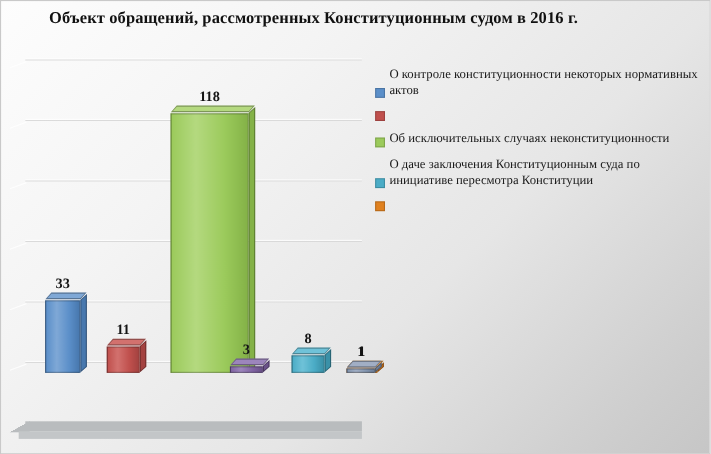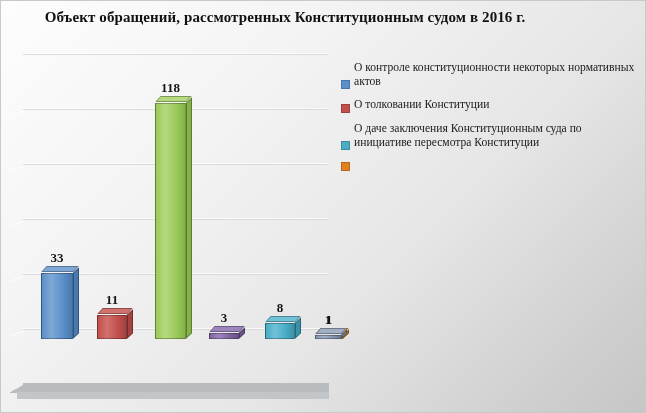--- a/index.html
+++ b/index.html
@@ -197,21 +197,21 @@
           <div class="bar-face" style="background: linear-gradient(to right, rgb(91, 143, 201) 0%, rgb(127, 168, 214) 32%, rgb(91, 143, 201) 70%, rgb(72, 120, 174) 100%);"></div>
           <div class="bar-top" style="background: rgb(127, 168, 214);"></div>
           <div class="bar-label">33</div>
         </div>
         <div class="bar" style="left: 88px; width: 30px; height: 24px;">
           <div class="bar-side" style="background: rgb(164, 66, 64);"></div>
           <div class="bar-face" style="background: linear-gradient(to right, rgb(192, 80, 77) 0%, rgb(210, 113, 110) 32%, rgb(192, 80, 77) 70%, rgb(164, 66, 64) 100%);"></div>
           <div class="bar-top" style="background: rgb(210, 113, 110);"></div>
           <div class="bar-label">11</div>
         </div>
-        <div class="bar" style="left: 146px; width: 31px; height: 236px;">
+        <div class="bar" style="left: 146px; width: 31px; height: 236px; padding-left: 40px;">
           <div class="bar-side" style="background: rgb(132, 178, 71);"></div>
           <div class="bar-face" style="background: linear-gradient(to right, rgb(155, 202, 91) 0%, rgb(180, 217, 127) 32%, rgb(155, 202, 91) 70%, rgb(132, 178, 71) 100%);"></div>
           <div class="bar-top" style="background: rgb(180, 217, 127);"></div>
           <div class="bar-label">118</div>
         </div>
         <div class="bar" style="left: 200px; width: 30px; height: 6px;">
           <div class="bar-side" style="background: rgb(106, 81, 137);"></div>
           <div class="bar-face" style="background: linear-gradient(to right, rgb(128, 100, 162) 0%, rgb(156, 133, 188) 32%, rgb(128, 100, 162) 70%, rgb(106, 81, 137) 100%);"></div>
           <div class="bar-top" style="background: rgb(156, 133, 188);"></div>
           <div class="bar-label">3</div>
@@ -237,21 +237,24 @@
       </div>
   </div>
 
   <div id="legend">
       <div class="legend-item">
         <span class="legend-swatch" style="background: rgb(91, 143, 201);"></span>
         <span class="legend-text">О контроле конституционности  некоторых нормативных актов</span>
       </div>
       <div class="legend-item">
         <span class="legend-swatch" style="background: rgb(192, 80, 77);"></span>
-        <span class="legend-text">О толковании Конституции</span>
+      </div>
+      <div class="legend-item">
+        <span class="legend-swatch" style="background: rgb(155, 202, 91);"></span>
+        <span class="legend-text">Об исключительных  случаях неконституционности</span>
       </div>
       <div class="legend-item">
         <span class="legend-swatch" style="background: rgb(75, 172, 198);"></span>
         <span class="legend-text">О даче заключения Конституционным  суда по инициативе  пересмотра Конституции</span>
       </div>
       <div class="legend-item">
         <span class="legend-swatch" style="background: rgb(224, 129, 31);"></span>
       </div>
     </div>
 

